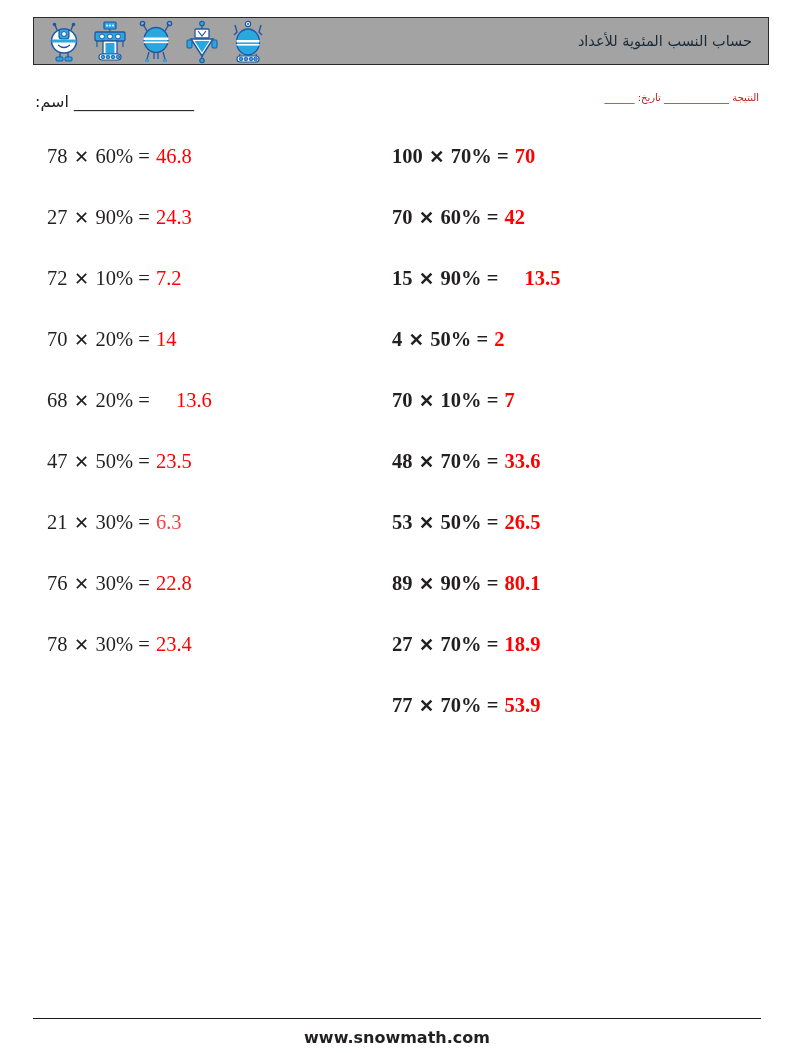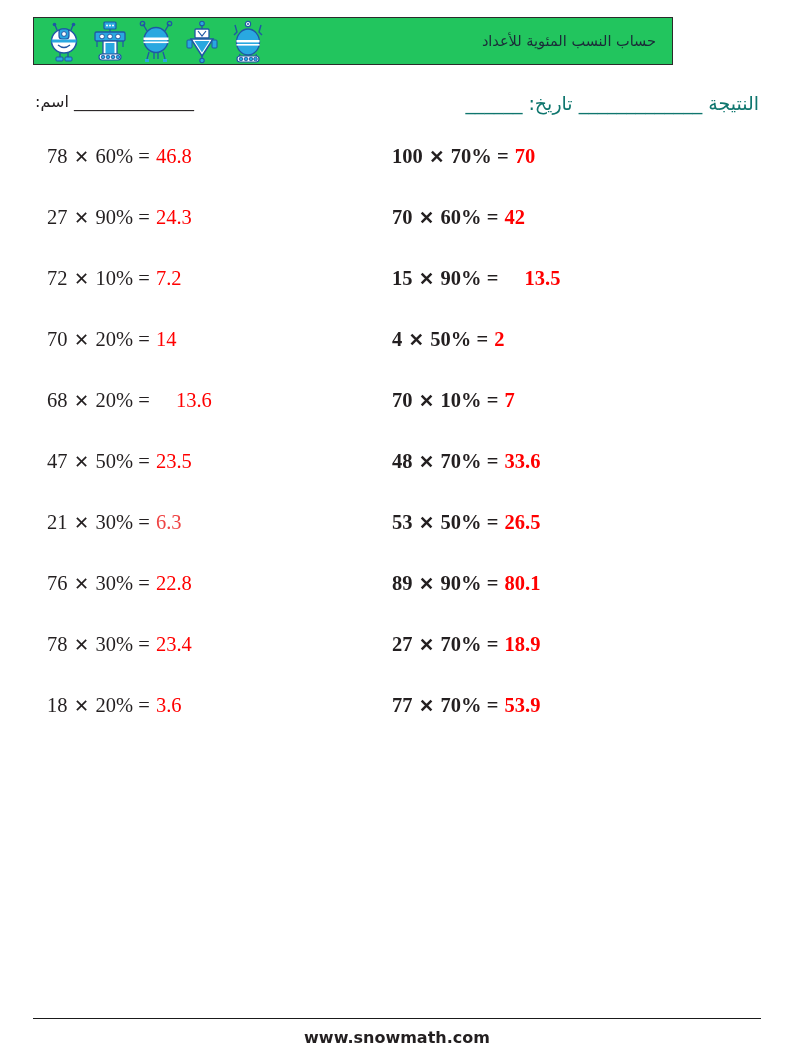--- a/index.html
+++ b/index.html
@@ -21,25 +21,25 @@
     left: 0; top: 0;
     width: 794px;
     height: 1053px;
   }
 
   
   .header-box {
     position: absolute;
     left: 33px;
     top: 17px;
-    width: 640px;
+    width: 736px;
     height: 48px;
     border: 1.3px solid #2b2b2b;
     box-sizing: border-box;
-    background: #22c55e;
+    background: #a3a3a3;
   }
   .robot-strip {
     position: absolute;
     left: 8px;
     top: 1px;
     height: 46px;
     display: flex;
     align-items: center;
     gap: 2px;
   }
@@ -78,22 +78,22 @@
     font-size: 16px;
     color: #231f20;
     white-space: nowrap;
   }
   .info-right {
     position: absolute;
     right: 2px;
     top: 0;
     direction: rtl;
     font-family: "DejaVu Sans", "Liberation Sans", sans-serif;
-    font-size: 19px;
-    color: #0f766e;
+    font-size: 10px;
+    color: #b91c1c;
     white-space: nowrap;
     margin-left: 8px;
   }
   .blank-line { letter-spacing: -0.5px; }
 
   
   .columns {
     position: absolute;
     left: 0;
     top: 146px;
@@ -245,21 +245,20 @@
     <div class="col col-left" id="col-left">
         <div class="problem"><span class="expr">78</span><span class="times"> ✕ </span><span class="expr">60%</span><span class="expr"> = </span><span class="ans" style="color: rgb(255, 0, 0);">46.8</span></div>
         <div class="problem"><span class="expr">27</span><span class="times"> ✕ </span><span class="expr">90%</span><span class="expr"> = </span><span class="ans" style="color: rgb(255, 0, 0);">24.3</span></div>
         <div class="problem"><span class="expr">72</span><span class="times"> ✕ </span><span class="expr">10%</span><span class="expr"> = </span><span class="ans" style="color: rgb(255, 0, 0);">7.2</span></div>
         <div class="problem"><span class="expr">70</span><span class="times"> ✕ </span><span class="expr">20%</span><span class="expr"> = </span><span class="ans" style="color: rgb(255, 0, 0);">14</span></div>
         <div class="problem"><span class="expr">68</span><span class="times"> ✕ </span><span class="expr">20%</span><span class="expr"> = </span><span class="ans" style="color: rgb(255, 0, 0); margin-left: 20px;">13.6</span></div>
         <div class="problem"><span class="expr">47</span><span class="times"> ✕ </span><span class="expr">50%</span><span class="expr"> = </span><span class="ans" style="color: rgb(255, 0, 0);">23.5</span></div>
         <div class="problem"><span class="expr">21</span><span class="times"> ✕ </span><span class="expr">30%</span><span class="expr"> = </span><span class="ans" style="color: #ef4444; margin-top: 44px;">6.3</span></div>
         <div class="problem"><span class="expr">76</span><span class="times"> ✕ </span><span class="expr">30%</span><span class="expr"> = </span><span class="ans" style="color: rgb(255, 0, 0);">22.8</span></div>
         <div class="problem"><span class="expr">78</span><span class="times"> ✕ </span><span class="expr">30%</span><span class="expr"> = </span><span class="ans" style="color: rgb(255, 0, 0);">23.4</span></div>
-        <div class="problem"><span class="expr">18</span><span class="times"> ✕ </span><span class="expr">20%</span><span class="expr"> = </span><span class="ans" style="color: rgb(255, 0, 0);">3.6</span></div>
       </div>
     <div class="col col-right" id="col-right">
         <div class="problem"><span class="expr">100</span><span class="times"> ✕ </span><span class="expr">70%</span><span class="expr"> = </span><span class="ans" style="color: rgb(255, 0, 0);">70</span></div>
         <div class="problem"><span class="expr">70</span><span class="times"> ✕ </span><span class="expr">60%</span><span class="expr"> = </span><span class="ans" style="color: rgb(255, 0, 0);">42</span></div>
         <div class="problem"><span class="expr">15</span><span class="times"> ✕ </span><span class="expr">90%</span><span class="expr"> = </span><span class="ans" style="color: rgb(255, 0, 0); margin-left: 20px;">13.5</span></div>
         <div class="problem"><span class="expr">4</span><span class="times"> ✕ </span><span class="expr">50%</span><span class="expr"> = </span><span class="ans" style="color: rgb(255, 0, 0);">2</span></div>
         <div class="problem"><span class="expr">70</span><span class="times"> ✕ </span><span class="expr">10%</span><span class="expr"> = </span><span class="ans" style="color: rgb(255, 0, 0);">7</span></div>
         <div class="problem"><span class="expr">48</span><span class="times"> ✕ </span><span class="expr">70%</span><span class="expr"> = </span><span class="ans" style="color: rgb(255, 0, 0);">33.6</span></div>
         <div class="problem"><span class="expr">53</span><span class="times"> ✕ </span><span class="expr">50%</span><span class="expr"> = </span><span class="ans" style="color: rgb(255, 0, 0);">26.5</span></div>
         <div class="problem"><span class="expr">89</span><span class="times"> ✕ </span><span class="expr">90%</span><span class="expr"> = </span><span class="ans" style="color: rgb(255, 0, 0);">80.1</span></div>

